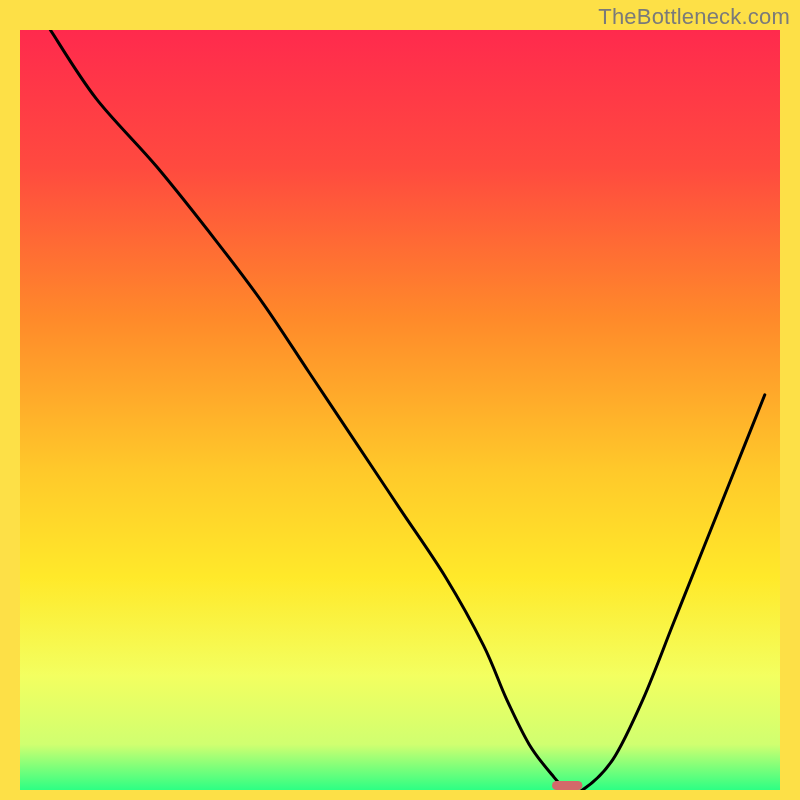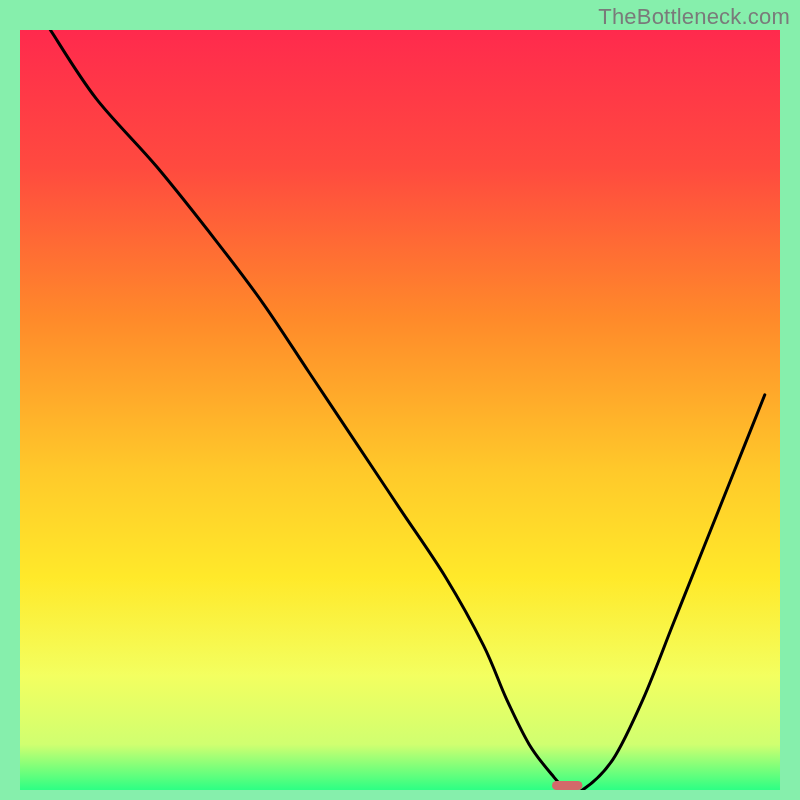--- a/index.html
+++ b/index.html
@@ -8,21 +8,21 @@
     width: 800px;
     height: 800px;
     background: #000;
     overflow: hidden;
     font-family: Arial, Helvetica, sans-serif;
   }
   .wrap {
     position: relative;
     width: 800px;
     height: 800px;
-    background: #86efac;
+    background: #fde047;
   }
   .watermark {
     position: absolute;
     top: 4px;
     right: 10px;
     color: #7a7a7a;
     font-size: 22px;
     font-weight: 500;
     letter-spacing: 0.2px;
     user-select: none;

